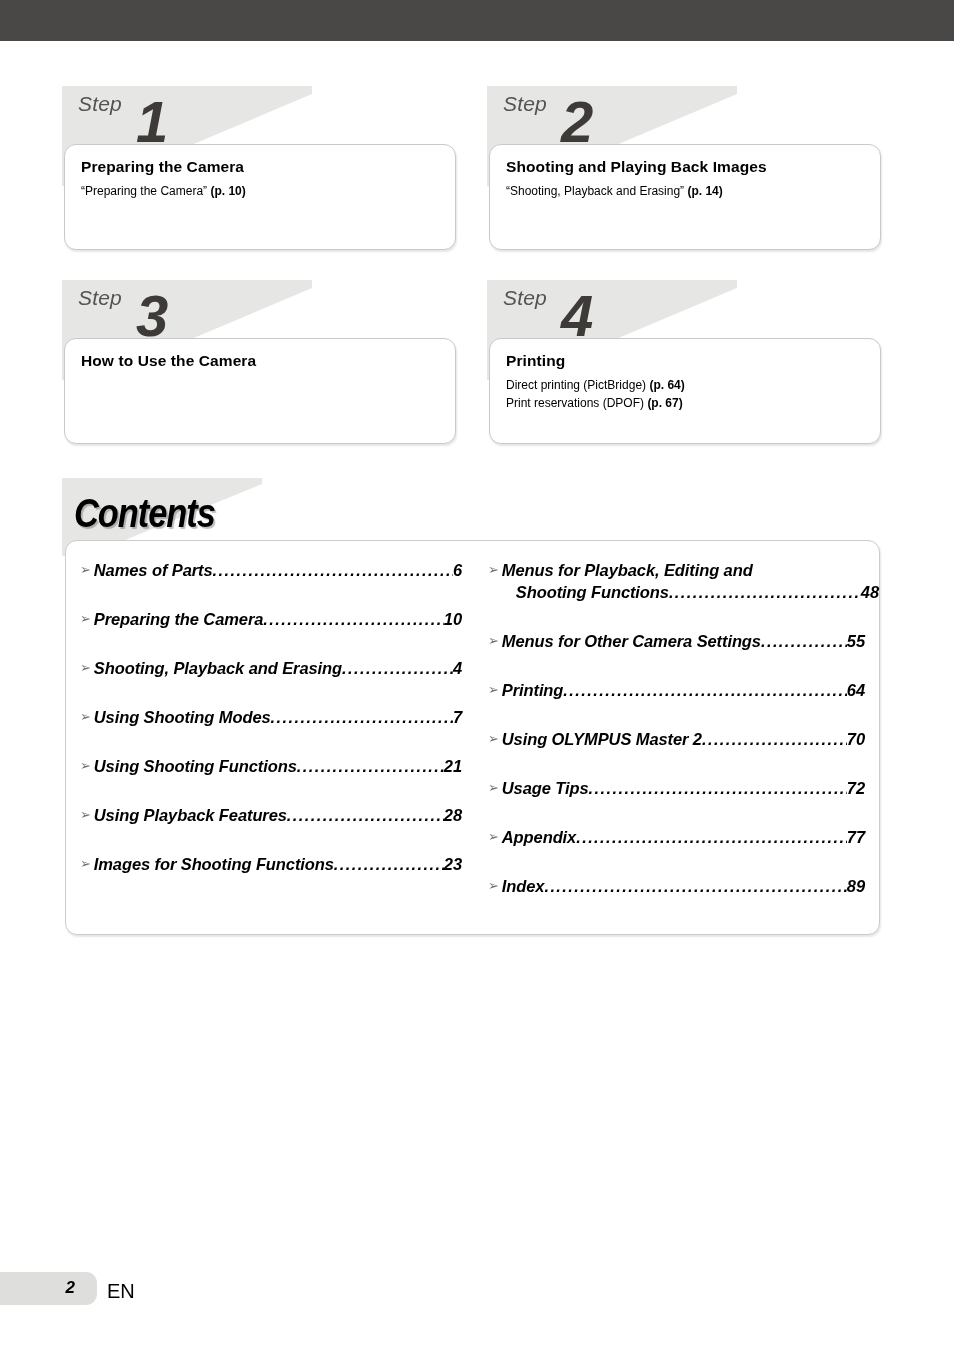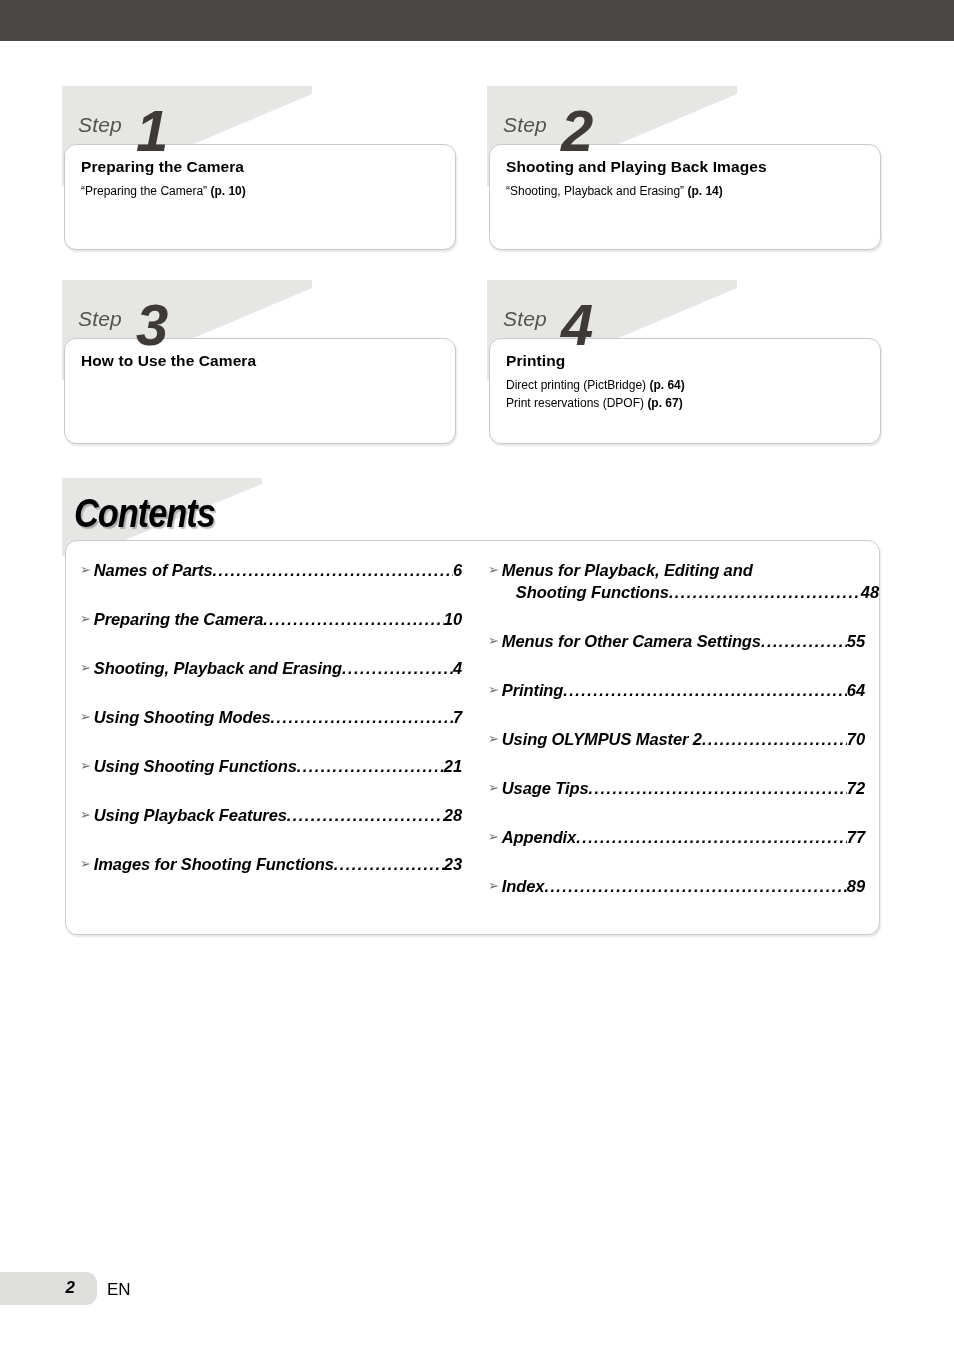--- a/index.html
+++ b/index.html
@@ -45,24 +45,24 @@
     width: 250px;
     height: 100px;
     background: #e6e6e5;
     -webkit-clip-path: polygon(0 0, 250px 0, 250px 8px, 32px 100px, 0 100px);
     clip-path: polygon(0 0, 250px 0, 250px 8px, 32px 100px, 0 100px);
   }
 
   .step-label-row {
     position: absolute;
     left: 16px;
-    top: 14px;
+    top: 6px;
     height: 50px;
     display: flex;
-    align-items: center;
+    align-items: flex-start;
     z-index: 3;
   }
   .step-word {
     font-family: "Liberation Sans", sans-serif;
     font-style: italic;
     font-size: 21px;
     font-weight: 400;
     color: #555351;
     letter-spacing: .2px;
   }
@@ -230,21 +230,21 @@
     top: 6px;
     font-style: italic;
     font-weight: bold;
     font-size: 17px;
     color: #000;
   }
   .footer-lang {
     position: absolute;
     left: 107px;
     top: 8px;
-    font-size: 17px;
+    font-size: 20px;
     color: #000;
   }
 </style>
 </head>
 <body>
 
 <div class="header-bar"></div>
 
 <div class="step-block col-left row-1">
   <div class="step-wedge"></div>

